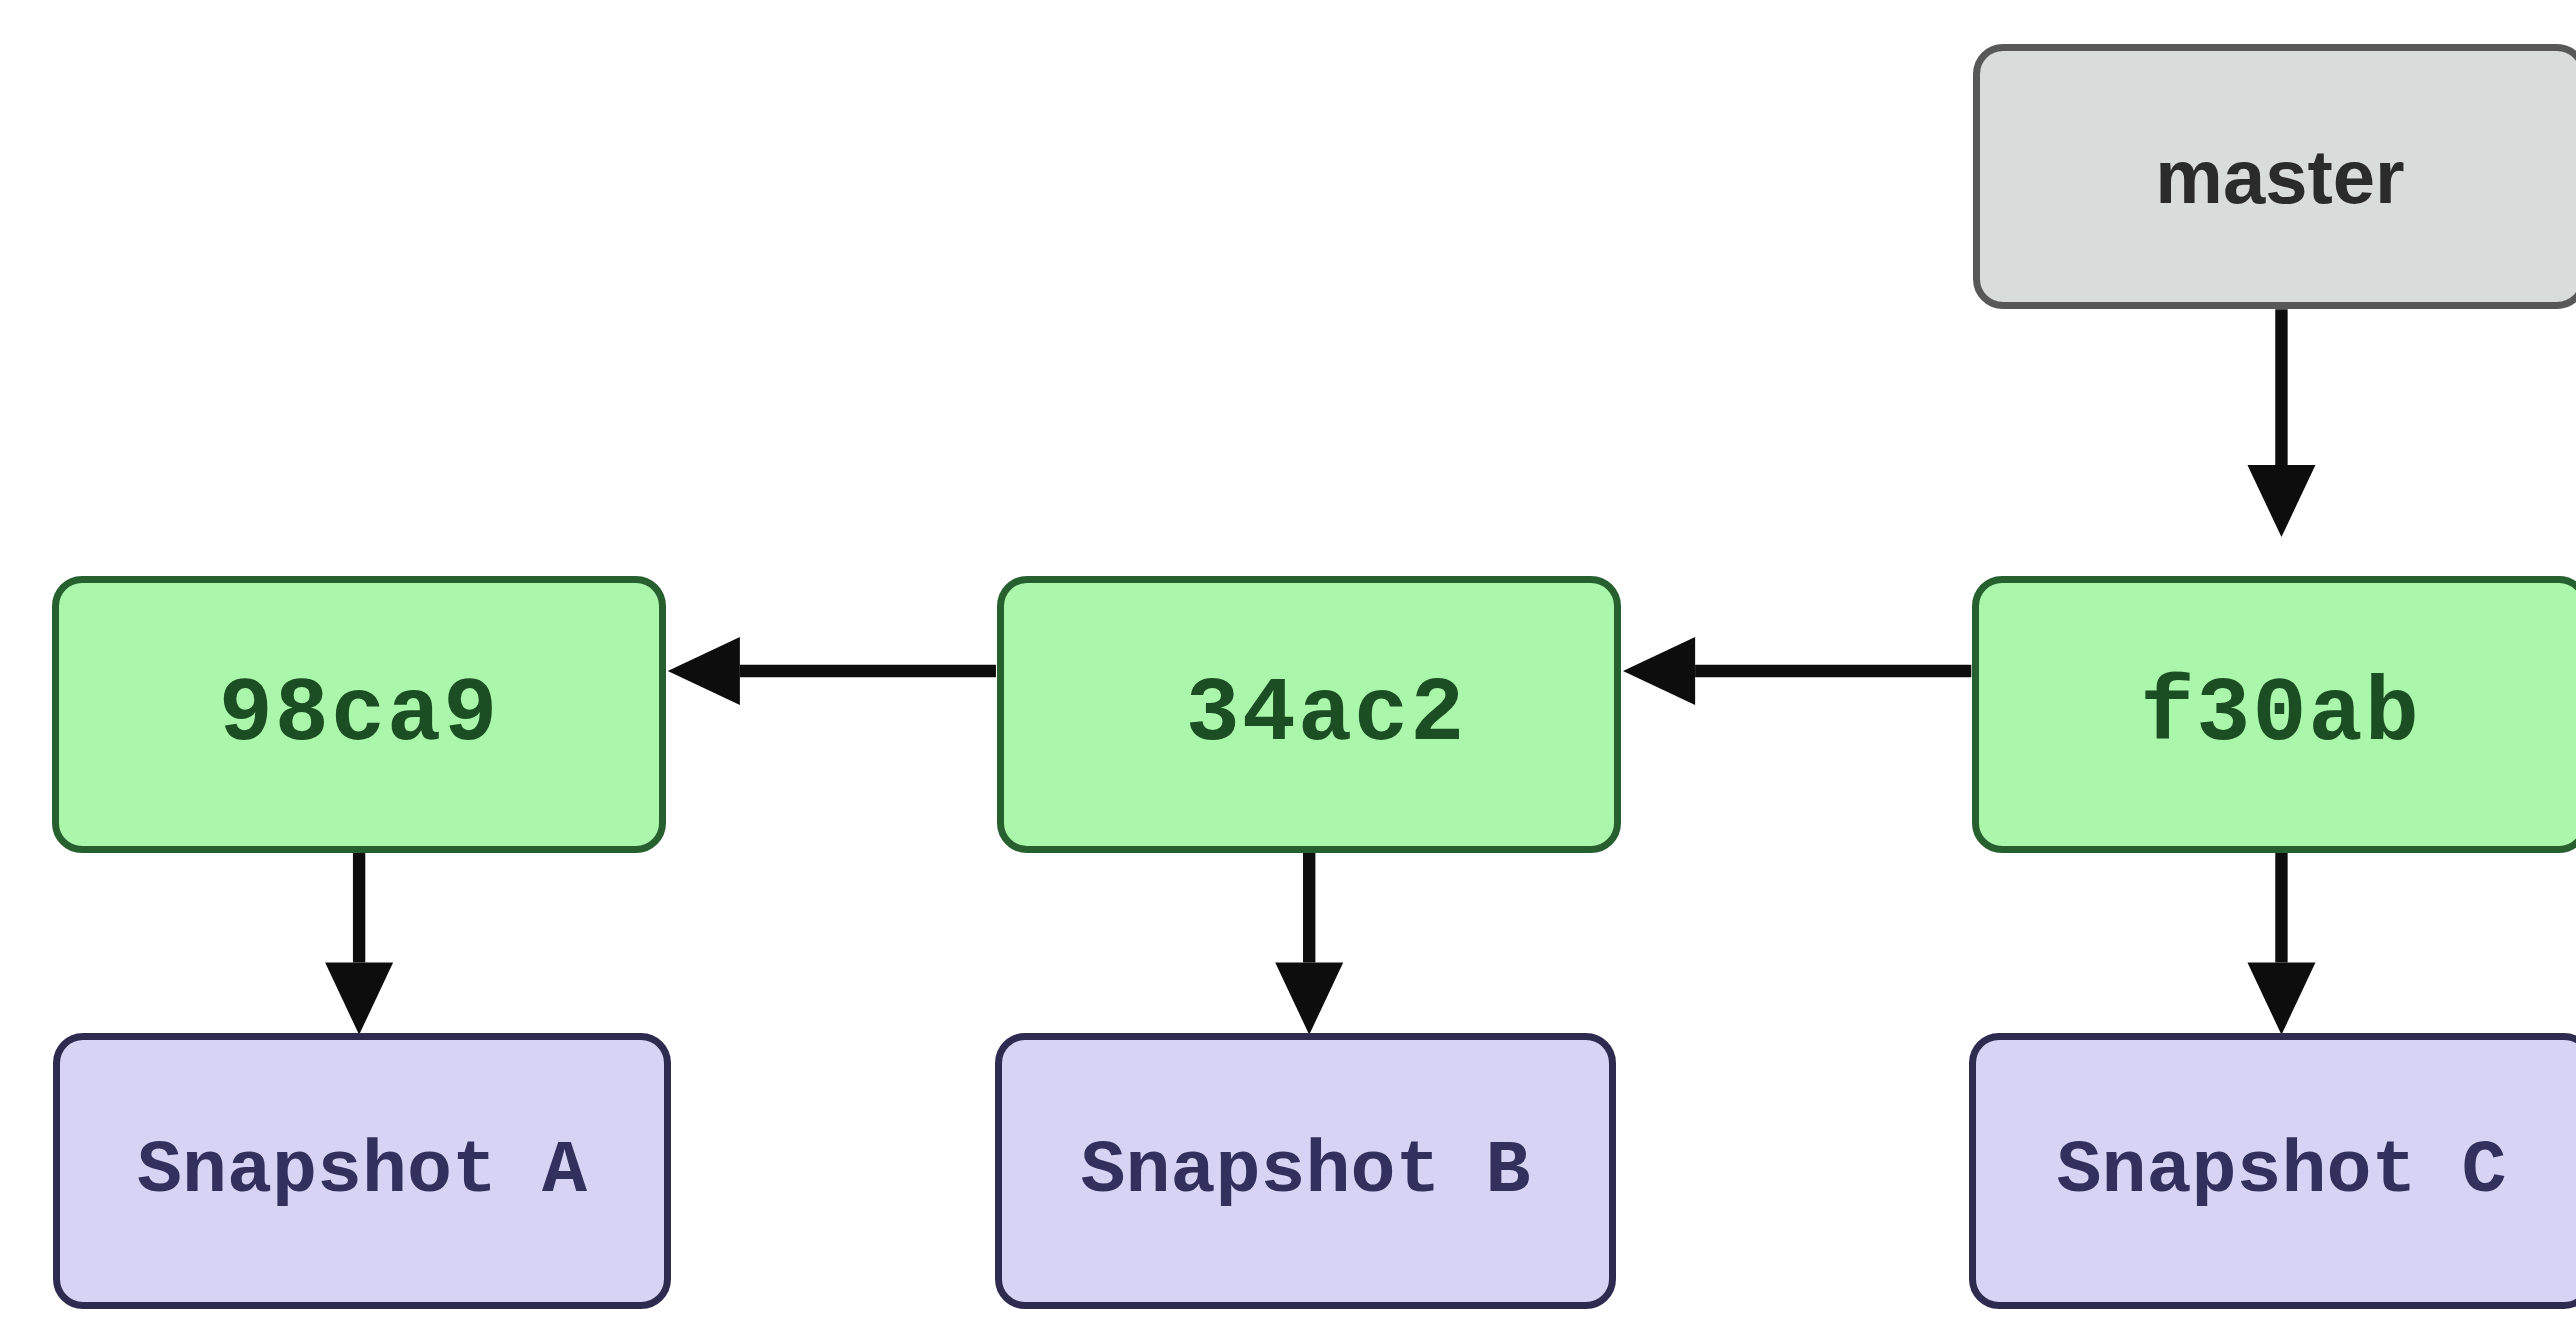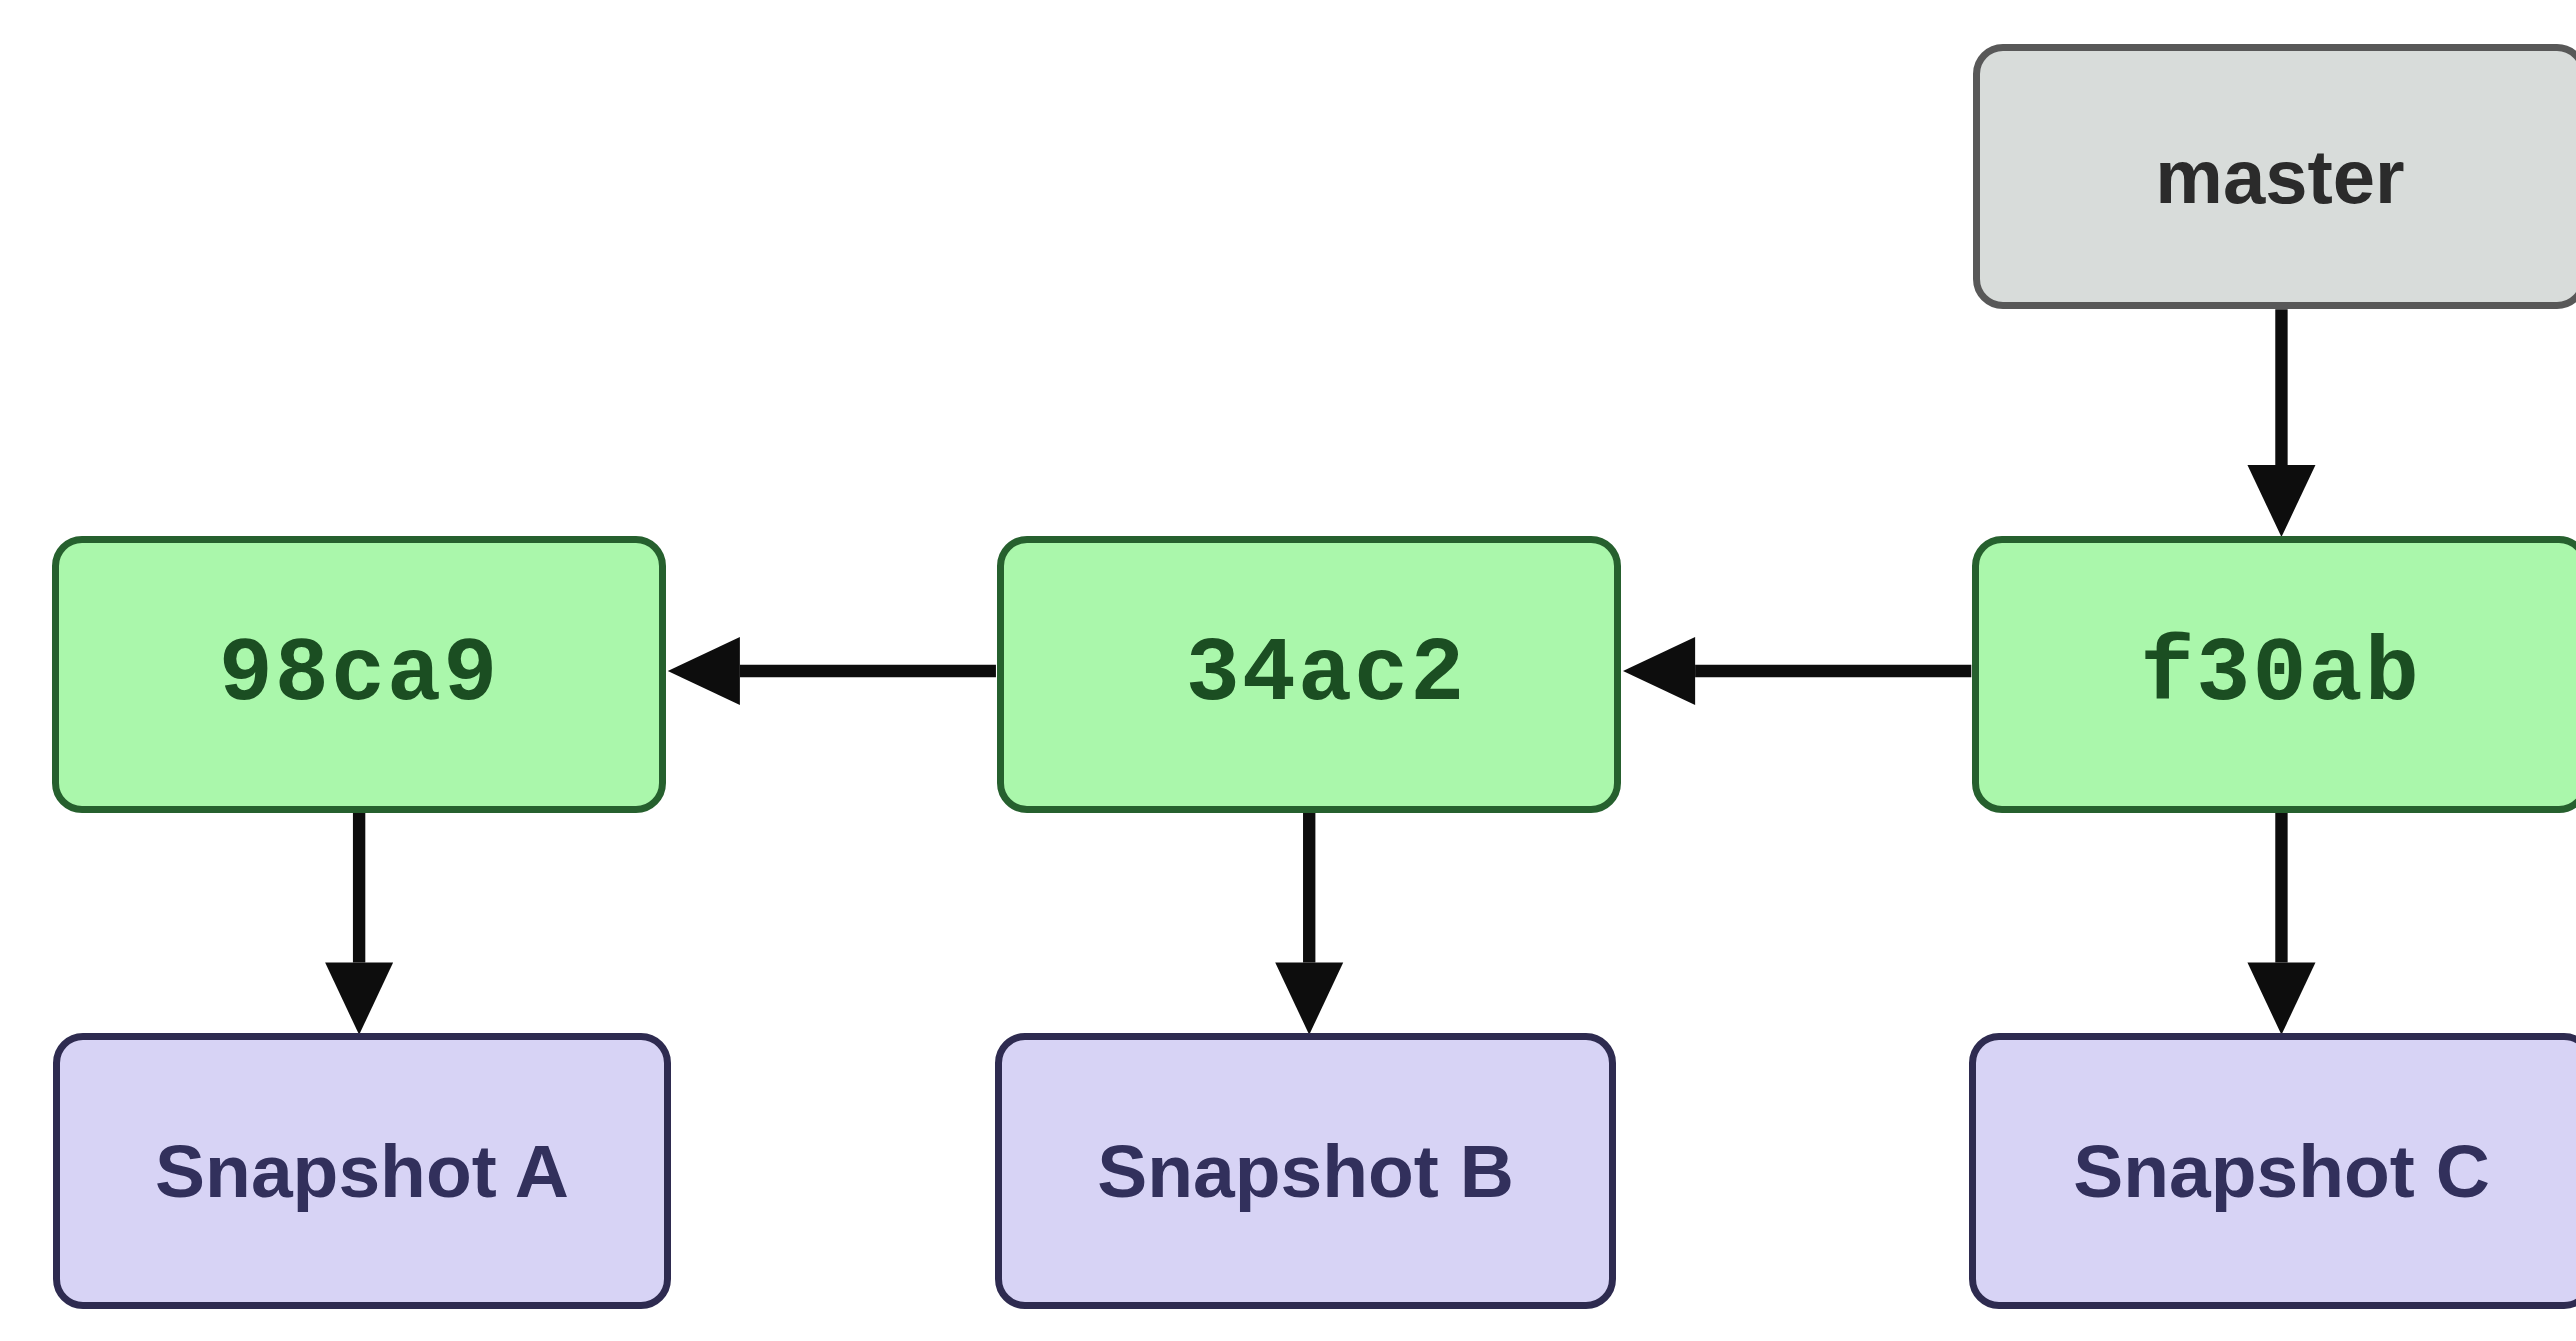--- a/index.html
+++ b/index.html
@@ -36,26 +36,27 @@
     font-size: 76px;
   }
   .node.commit {
     background: var(--commit_fill, #aaf7ab);
     border-color: var(--commit_border, #26602e);
     color: var(--commit_text, #1b4e22);
     font-family: "Liberation Mono", monospace;
     font-weight: 700;
     font-size: 90px;
     letter-spacing: 2.1px;
+    margin-top: 40px;
   }
   .node.snapshot {
     background: var(--snapshot_fill, #d7d3f5);
     border-color: var(--snapshot_border, #2e2b50);
     color: var(--snapshot_text, #32305c);
-    font-family: Liberation Sans, sans-serif;
+    font-family: Liberation Mono, monospace;
     font-weight: 700;
     font-size: 75px;
   }
   
   #node-master  { left: 1973px; top:   44px; width: 614px; height: 265px; }
   #node-98ca9   { left:  52px; top: 536px; width: 614px; height: 277px; }
   #node-34ac2   { left: 997px; top: 536px; width: 624px; height: 277px; padding-left: 34px; }
   #node-f30ab   { left: 1972px; top: 536px; width: 617px; height: 277px; }
   #node-snapshot_a { left:  53px; top: 1033px; width: 618px; height: 276px; }
   #node-snapshot_b { left: 995px; top: 1033px; width: 621px; height: 276px; align-items: center; }

